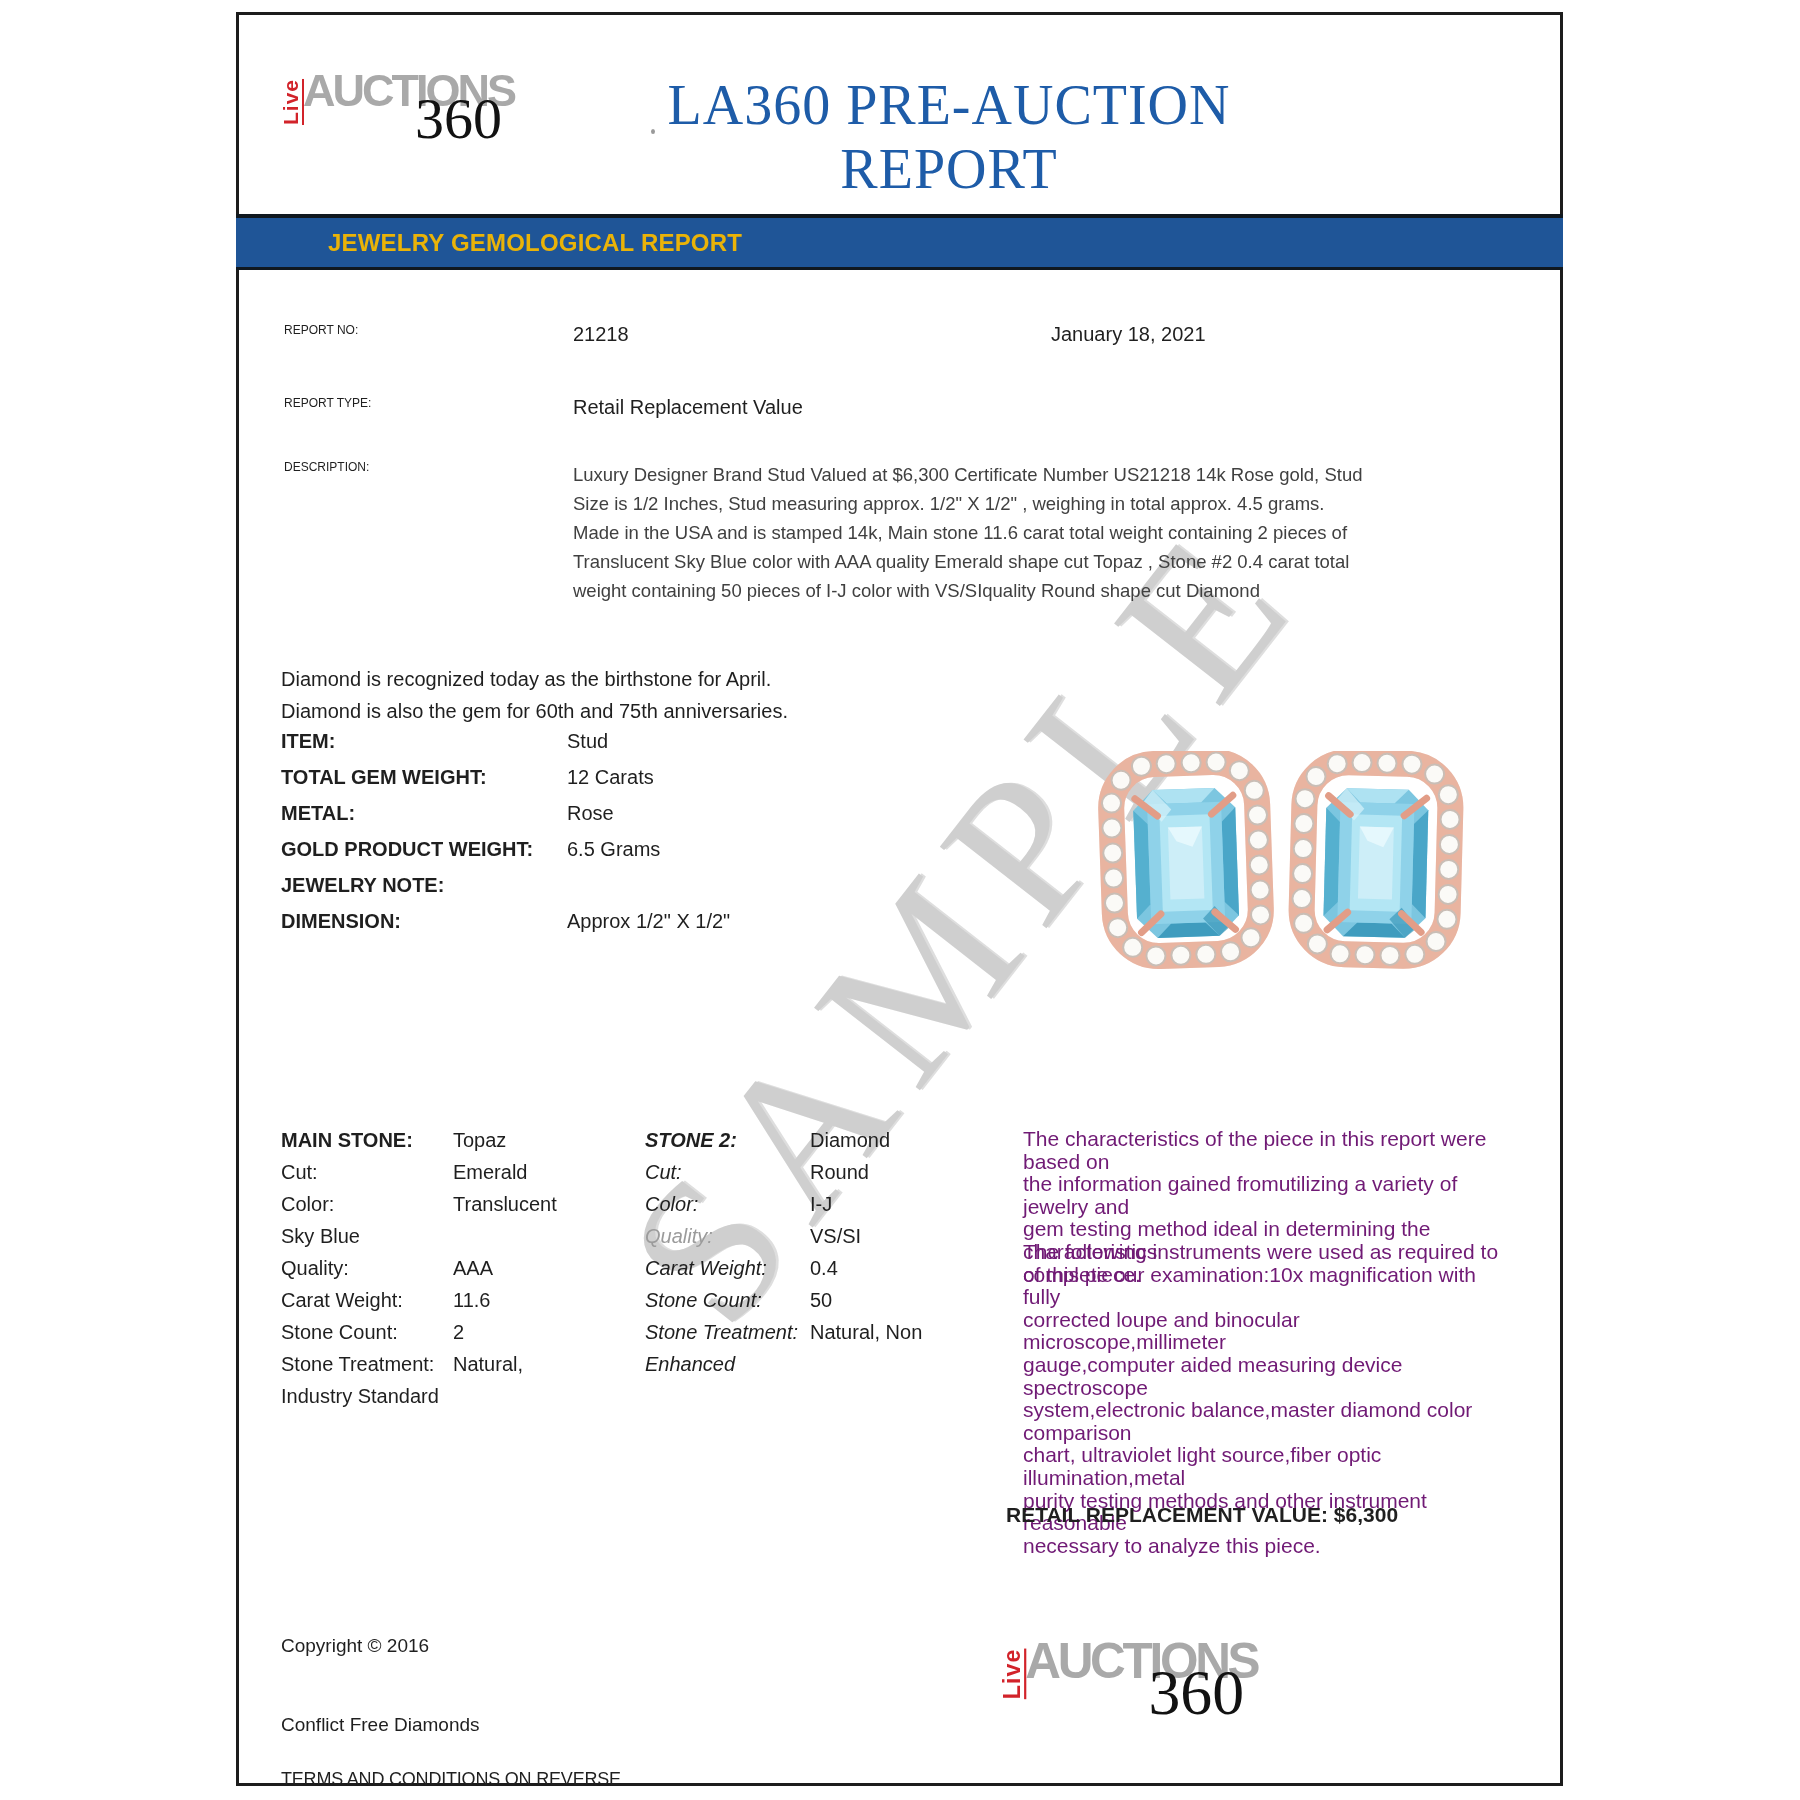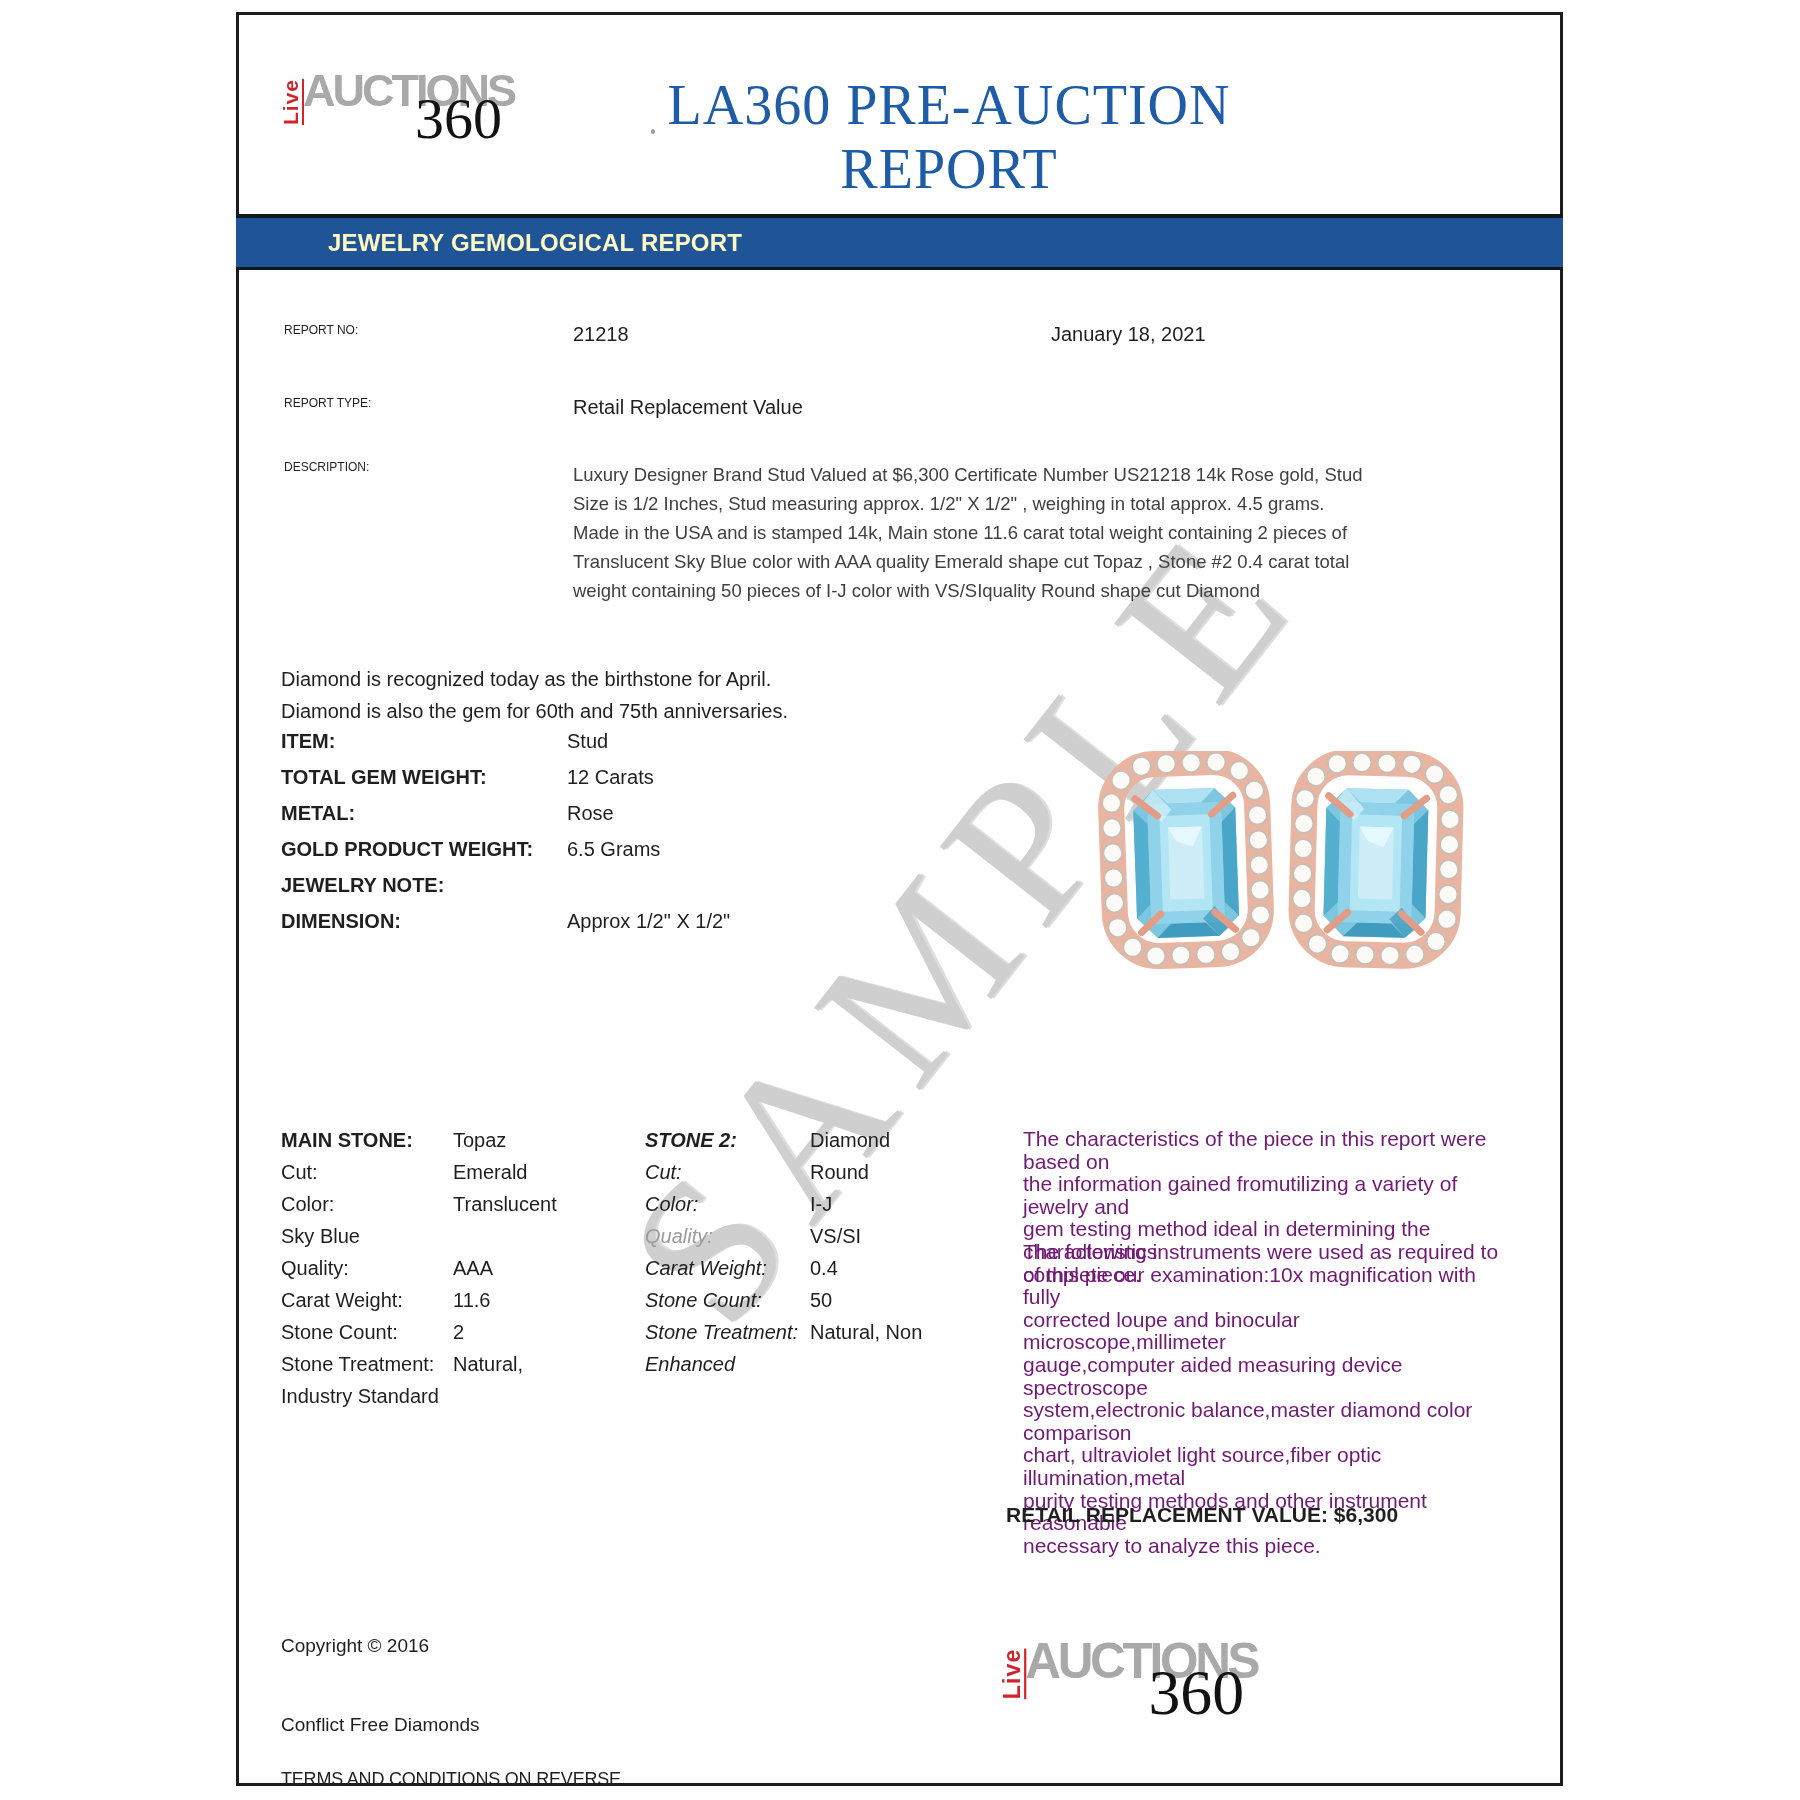--- a/index.html
+++ b/index.html
@@ -24,21 +24,21 @@
   .logo-bottom { left:762px; top:1616px; transform:scale(1.1); transform-origin:top left; }
 
   
   .title { position:absolute; left:340px; top:58px; width:740px; text-align:center;
     font-family:"Liberation Serif", serif; font-size:56px; color:#1e5ca8; letter-spacing:1px; }
   .title-dot { position:absolute; left:412px; top:114px; width:4px; height:5px;
     background:#9a9a9a; border-radius:50%; }
 
   .banner { position:absolute; left:-3px; top:199px; width:1327px; height:56px;
     background:#1f5597; border-top:4px solid #10181f; border-bottom:3px solid #10181f; }
-  .banner span { position:absolute; left:92px; top:11px; color:#fef9c3; font-weight:bold;
+  .banner span { position:absolute; left:92px; top:11px; color:#eab308; font-weight:bold;
     font-size:24px; letter-spacing:0.2px; }
 
   
   .flabel { position:absolute; left:45px; font-weight:normal; font-size:12px; }
   .fvalue { position:absolute; left:334px; font-size:20px; }
   .fdate  { position:absolute; left:812px; font-size:20px; }
   .desc-par { position:absolute; left:334px; top:445px; width:840px; font-size:18.5px;
     line-height:29px; white-space:pre-line; color:#404040; }
 
   .birthstone { position:absolute; left:42px; top:648px; font-size:20px; line-height:32px;

